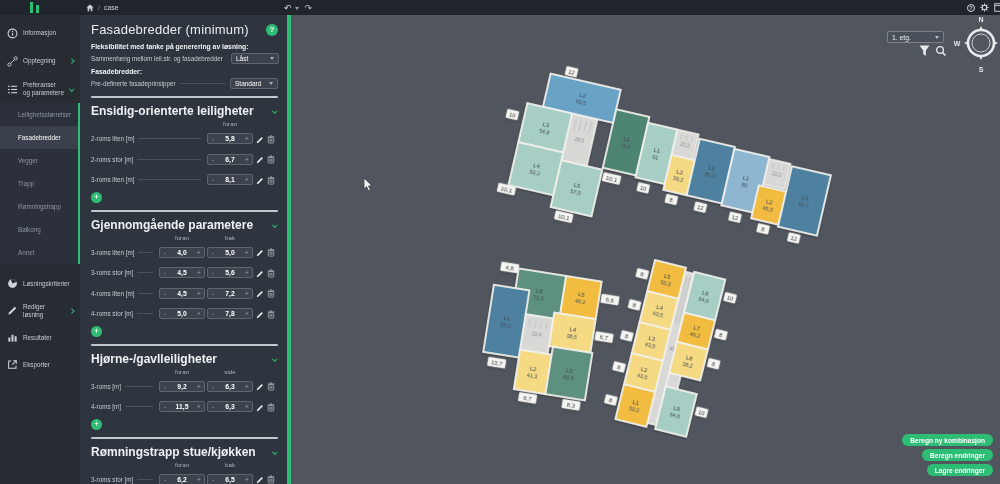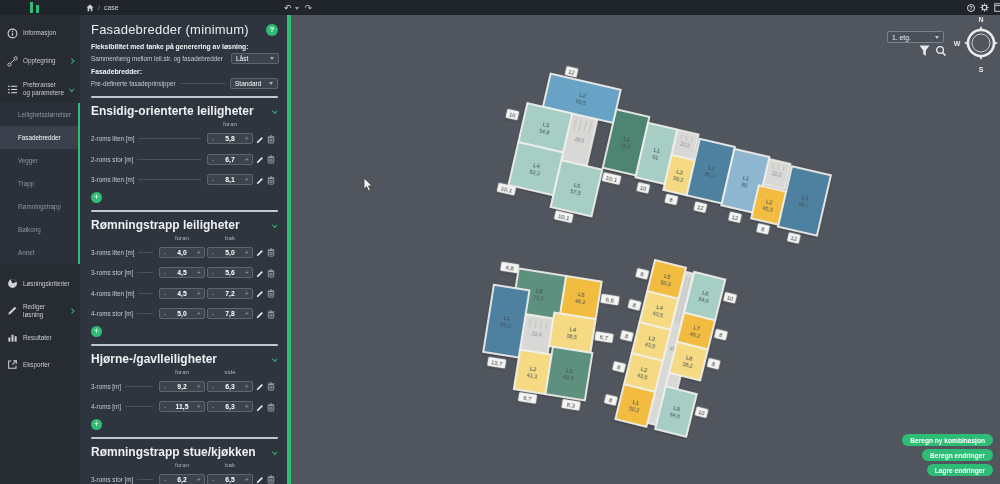--- a/index.html
+++ b/index.html
@@ -302,21 +302,21 @@
                   <line x1="5" y1="4.6" x2="5" y2="8.4" stroke="#b9bec5" stroke-width="0.8"></line>
                   <line x1="6.3" y1="4.6" x2="6.3" y2="8.4" stroke="#b9bec5" stroke-width="0.8"></line>
                 </svg></span>
             </span>
           </div>
           <div class="plus-btn">+</div>
         </div>
         <div>
           <div class="divider"></div>
           <div class="sec-head">
-            <span class="sec-title">Rømningstrapp leiligheter</span>
+            <span class="sec-title">Gjennomgående parametere</span>
             <span class="chevD"></span>
           </div>
           <div class="col-heads">
             <span>foran</span>
             <span>bak</span>
             <span class="icon-space"></span>
           </div>
           <div class="p-row">
             <span class="rlabel">3-roms liten  [m]</span>
             <span class="leader"></span>

